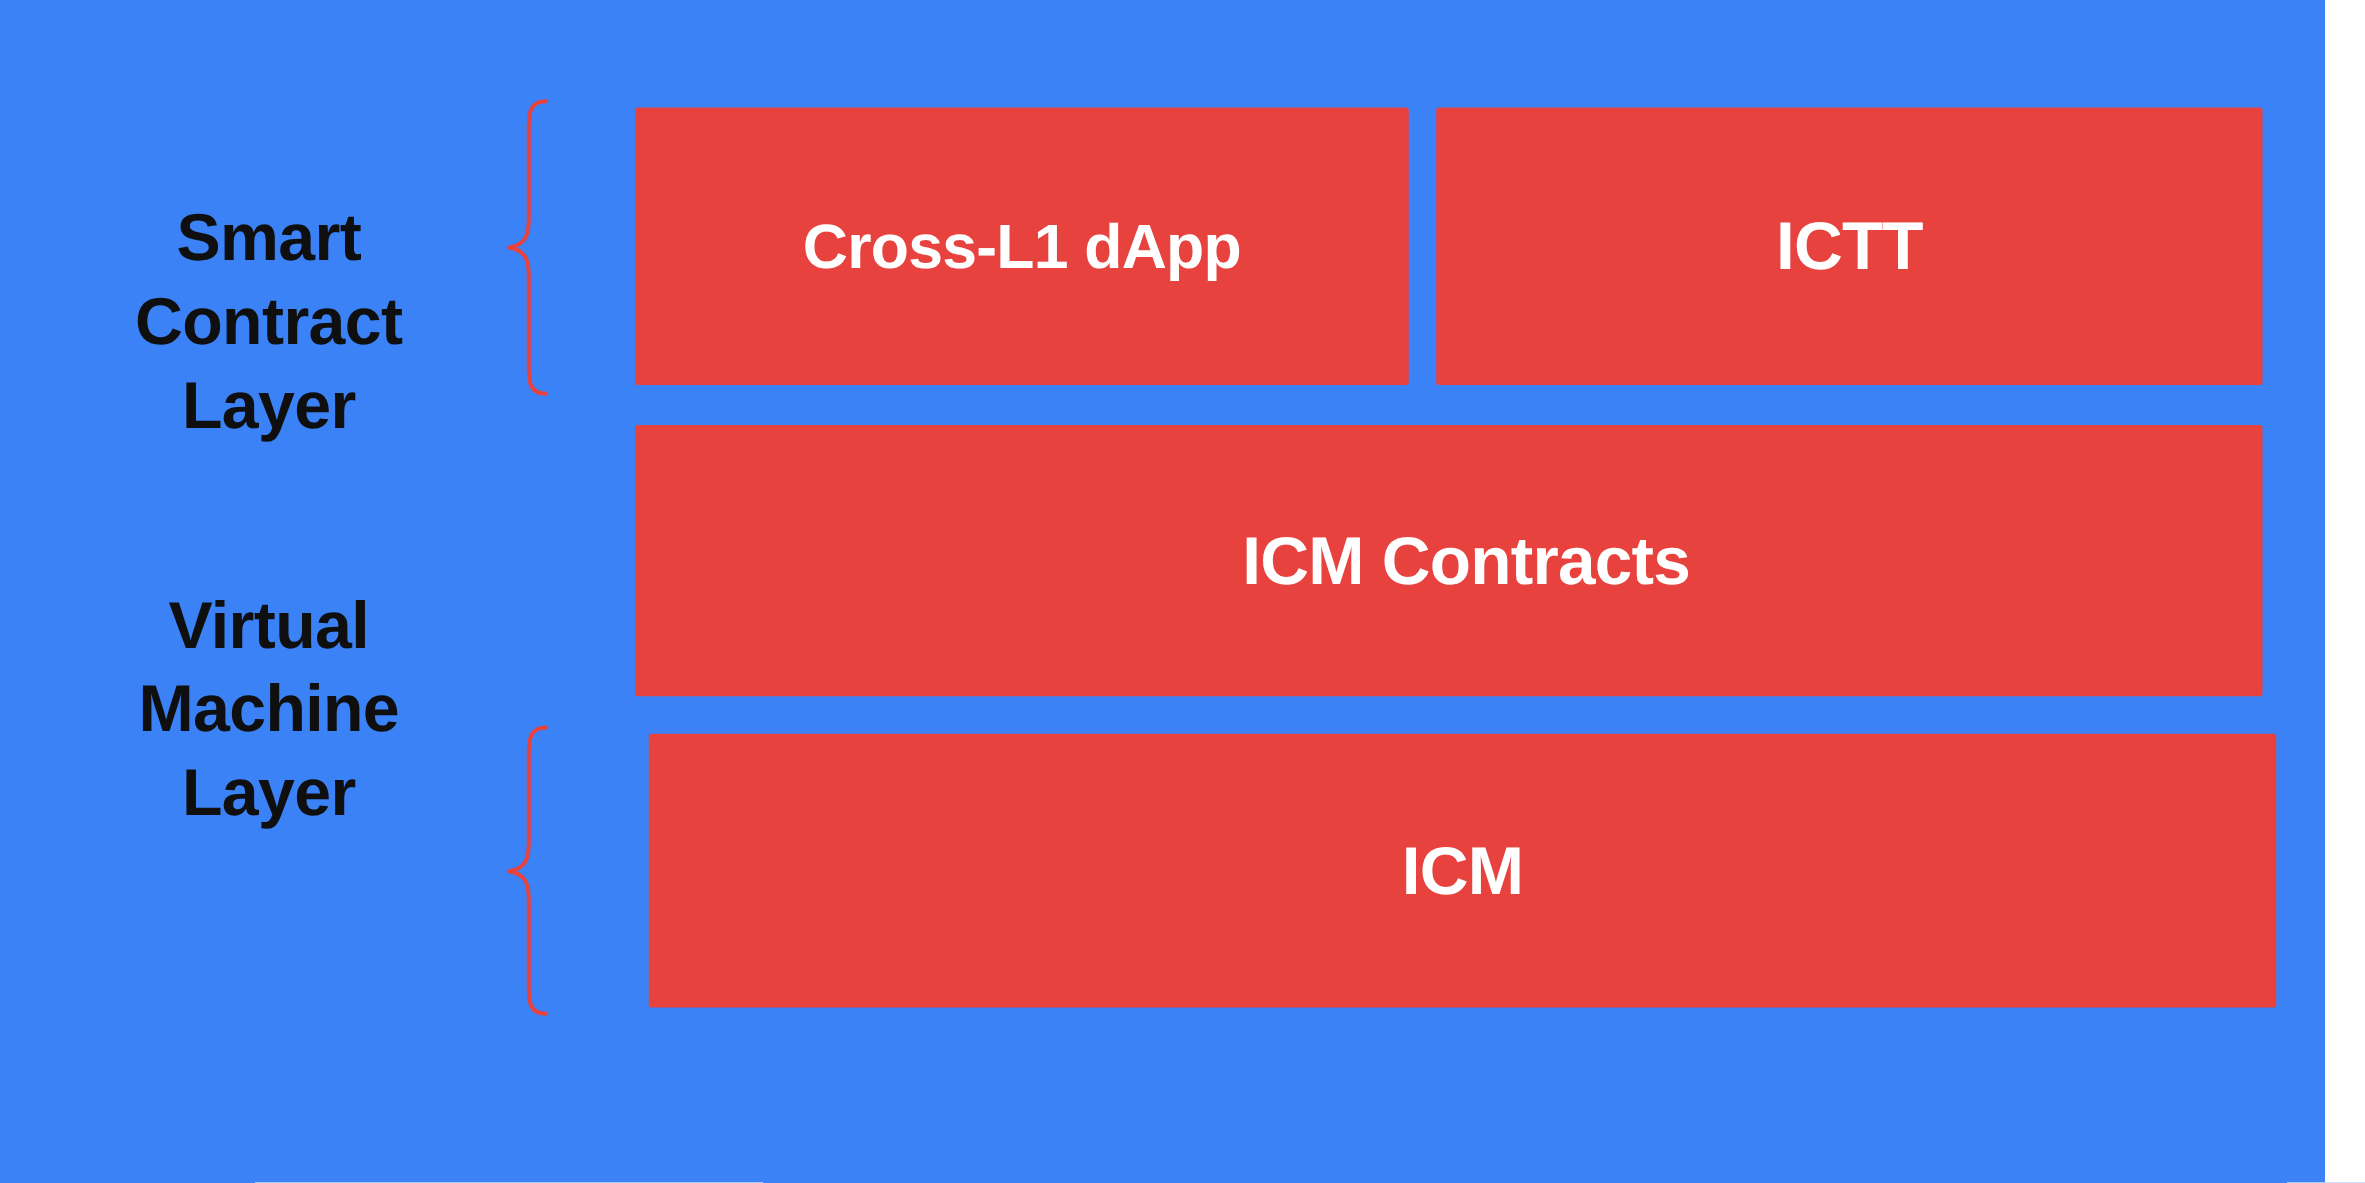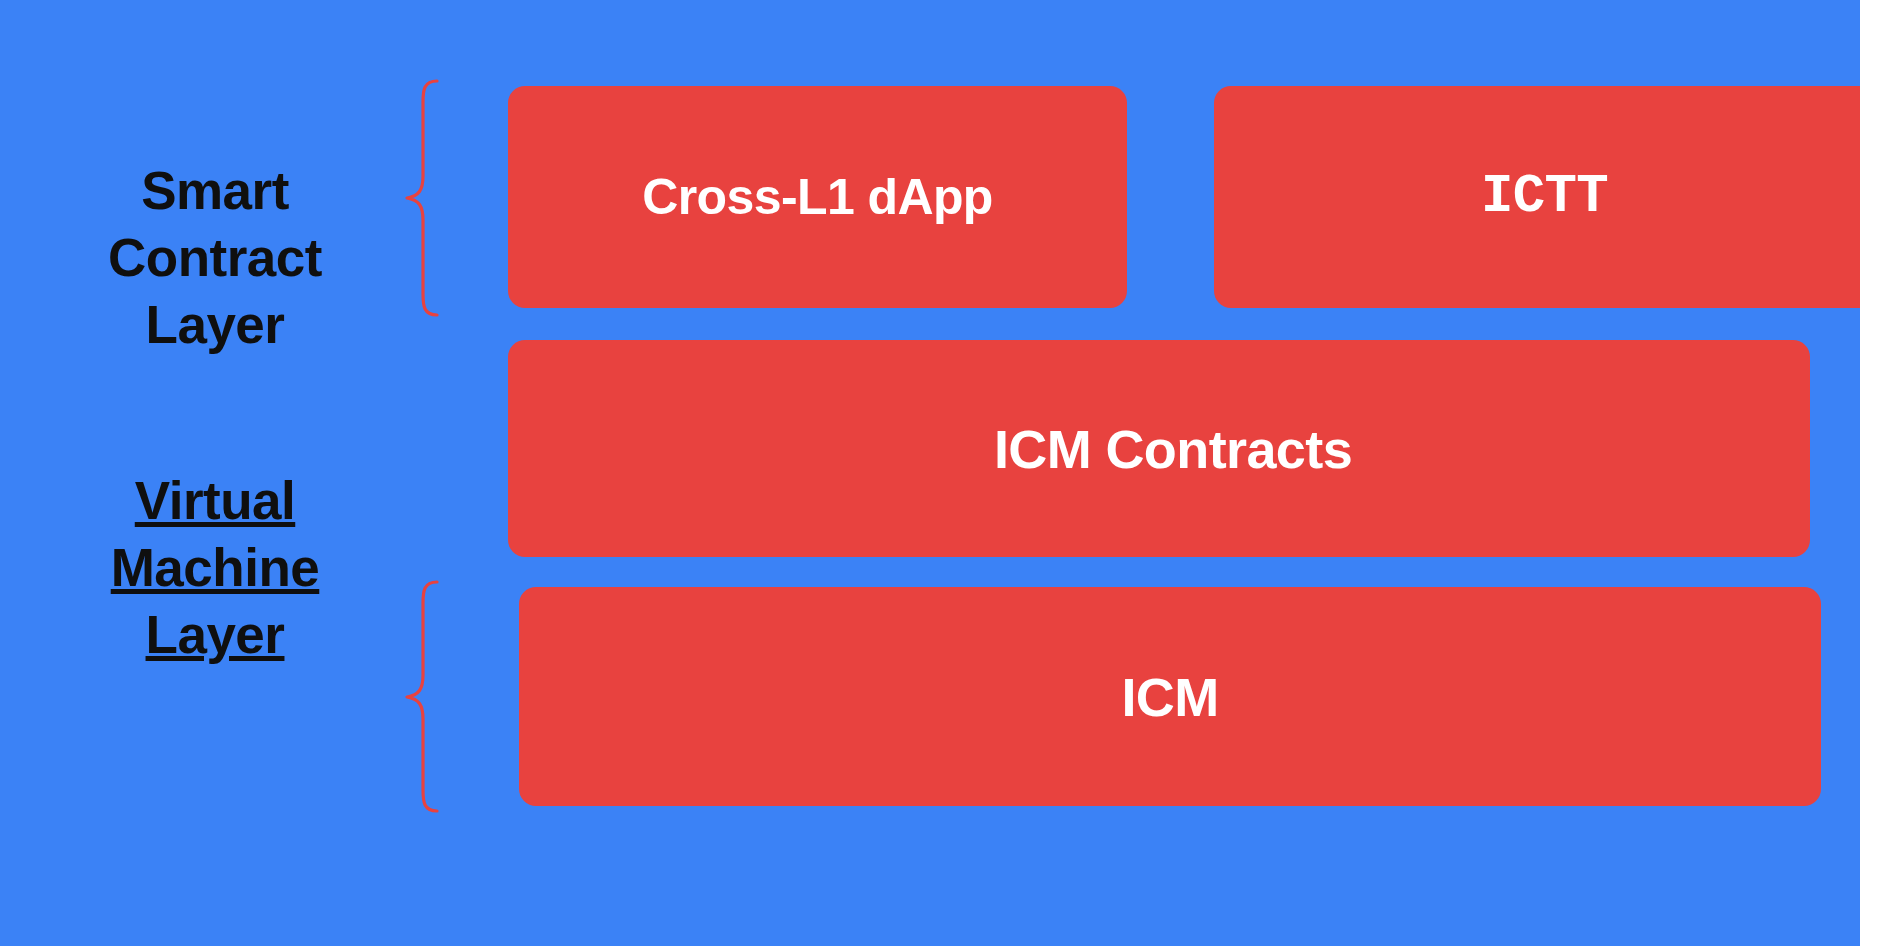--- a/index.html
+++ b/index.html
@@ -25,21 +25,21 @@
     width: 310px;
     text-align: center;
     font-weight: bold;
     font-size: 53px;
     line-height: 1.26;
     color: #0f0f0f;
     letter-spacing: -0.5px;
     white-space: pre-line;
   }
   #label-smart-contract { top: 158px; }
-  #label-virtual-machine { top: 468px; text-decoration: underline; }
+  #label-virtual-machine { top: 468px; }
 
   
   .brace {
     position: absolute;
     left: 404px;
     width: 34px;
   }
   #brace-smart-contract {
     top: 80px;
     height: 236px;
@@ -47,43 +47,43 @@
   #brace-virtual-machine {
     top: 581px;
     height: 231px;
   }
   .brace svg { display: block; width: 100%; height: 100%; overflow: visible; }
 
   
   .node-box {
     position: absolute;
     background: #E8423F;
-    border-radius: 17px;
+    border-radius: 2px;
     display: flex;
     align-items: center;
     justify-content: center;
     box-sizing: border-box;
   }
   .node-label {
     color: #ffffff;
     font-weight: bold;
     font-size: 54px;
     letter-spacing: -0.6px;
     line-height: 1;
     text-align: center;
     white-space: nowrap;
   }
 
   #box-cross-l1-dapp {
     left: 508px;  top: 86px;
     width: 619px; height: 222px;
   }
   #box-ictt {
-    left: 1214px; top: 86px;
-    width: 661px; height: 222px; font-family: Liberation Mono, monospace;
+    left: 1149px; top: 86px;
+    width: 661px; height: 222px;
   }
   #box-icm-contracts {
     left: 508px;  top: 340px;
     width: 1302px; height: 217px; padding-left: 28px;
   }
   #box-icm {
     left: 508px;  top: 587px;
     width: 1302px; height: 219px; margin-left: 11px;
   }
   #box-cross-l1-dapp .node-label { font-size: 50px; }

